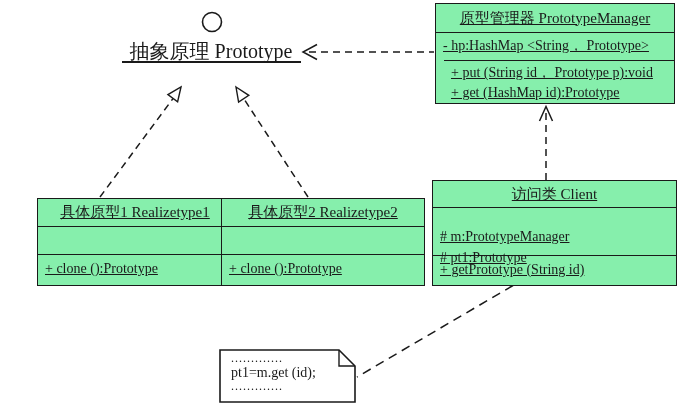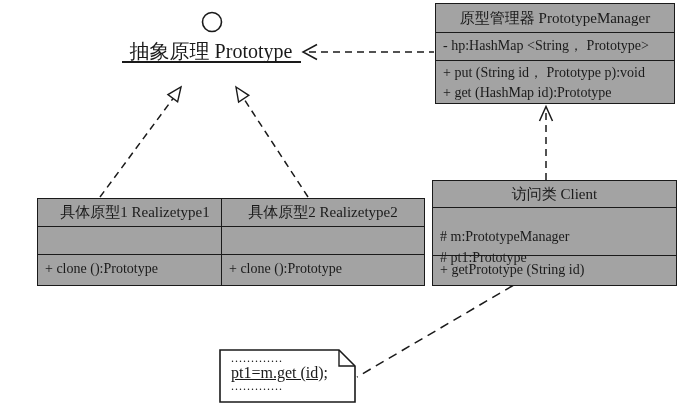--- a/index.html
+++ b/index.html
@@ -5,60 +5,61 @@
   html,body { margin:0; padding:0; background:#ffffff; }
   .canvas {
     position:relative; width:680px; height:407px; background:#ffffff;
     font-family:"Liberation Serif","DejaVu Serif",serif; color:#1a1a1a;
     overflow:hidden;
   }
   .abs { position:absolute; }
   svg.layer { position:absolute; left:0; top:0; }
 
   .uml-box {
-    position:absolute; box-sizing:border-box; background:#a3a3a3;
+    position:absolute; box-sizing:border-box; background:#86efac;
     border:1.6px solid #1a1a1a;
+    text-decoration:underline;
   }
   .uml-title {
     display:flex; align-items:center; justify-content:center;
     font-size:15px; white-space:nowrap;
   }
   .uml-sec { border-top:1.5px solid #1a1a1a; box-sizing:border-box; }
   .member { padding-left:7px; font-size:14px; white-space:nowrap; }
 
   
   #iface-name   { left:111px; top:38px;  width:200px; text-align:center; font-size:20px; white-space:nowrap; }
   #iface-method { left:111px; top:64px;  width:200px; text-align:center; font-size:14px; white-space:nowrap; }
 
   
   #box-manager { left:435px; top:3px; width:240px; height:101px; }
   #box-manager .uml-title { height:28px; }
   #box-manager .sec-attrs { height:28px; }
   #box-manager .sec-attrs .member { line-height:26px; }
-  #box-manager .sec-methods { padding-top:2px; }
+  #box-manager .sec-methods { padding-top:2px;margin-left:8px; }
   #box-manager .sec-methods .member { line-height:20px; }
 
   
   #box-realize1 { left:3px;   top:198px; width:196px; height:88px;margin-left:34px; }
   #box-realize2 { left:221px; top:198px; width:204px; height:88px; }
   .realize .uml-title { height:27px; }
   .realize .sec-attrs { height:28px; }
   .realize .sec-methods .member { line-height:28px; }
 
   
   #box-client { left:432px; top:180px; width:245px; height:106px; }
   #box-client .uml-title { height:26px;text-align:center; }
   #box-client .sec-attrs { height:48px; padding-top:18px; }
   #box-client .sec-attrs .member { line-height:21px; }
   #box-client .sec-methods .member { line-height:28px; }
 
   
   #note-text { left:231px; top:353px; width:118px; }
   .note-dots { font-size:12px; line-height:11px; letter-spacing:1px; white-space:nowrap; }
-  .note-code { font-size:16px; line-height:17px; white-space:nowrap;text-decoration:underline; }
+  .note-code { font-size:14px; line-height:17px; white-space:nowrap; }
 </style>
 </head>
 <body>
 
 <div class="canvas">
 
   <svg class="layer" width="680" height="407" viewBox="0 0 680 407">
     
     <circle cx="212" cy="22" r="9.5" fill="none" stroke="#1a1a1a" stroke-width="1.6"></circle>
     

